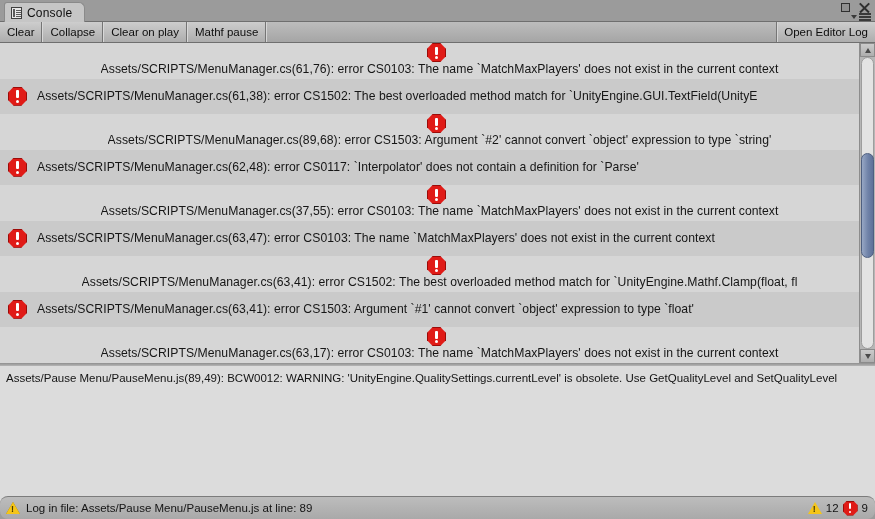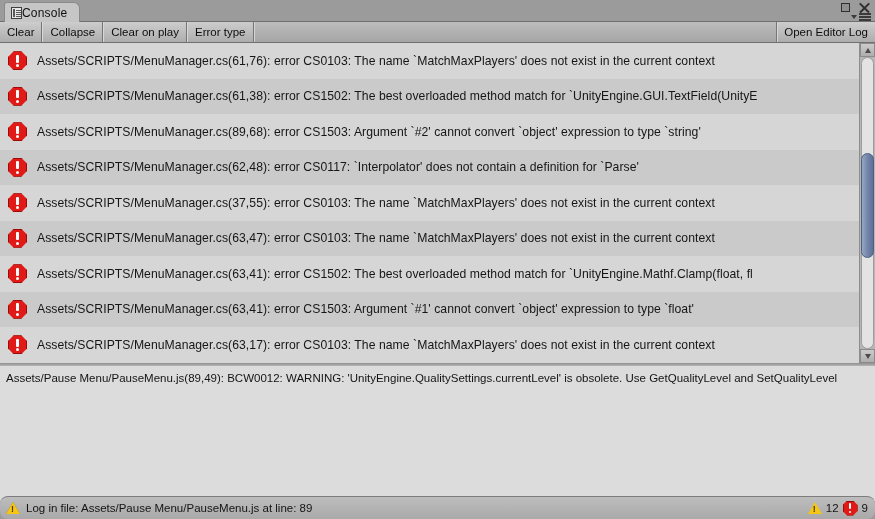--- a/index.html
+++ b/index.html
@@ -32,20 +32,21 @@
     box-sizing: border-box;
   }
   .tab {
     position: absolute;
     left: 4px;
     top: 2px;
     height: 20px;
     padding: 0 12px 0 6px;
     display: flex;
     align-items: center;
+    gap: 5px;
     background: #c6c6c6;
     border: 1px solid #8a8a8a;
     border-bottom: none;
     border-radius: 3px 6px 0 0;
     box-sizing: border-box;
   }
   .tab-label {
     font-size: 12px;
     color: #101010;
     line-height: 12px;
@@ -178,21 +179,21 @@
     height: 35.5px;
     display: flex;
     align-items: center;
     padding-left: 8px;
     box-sizing: border-box;
     overflow: hidden;
     white-space: nowrap;
     cursor: default;
   }
   .row.alt  { background: #cacaca; }
-  .row.norm { background: #d6d6d6; }
+  .row.norm { background: #d6d6d6; flex-direction: column; }
 
   .err-icon {
     flex: 0 0 auto;
     position: relative;
     width: 19px;
     height: 19px;
     margin-right: 10px;
   }
   .err-icon .oct {
     position: absolute;
@@ -411,21 +412,21 @@
     <div class="opts">
       <span class="opts-caret"></span>
       <span class="opts-lines"></span>
     </div>
   </div>
 
   <div class="toolbar">
     <div class="tb-btn">Clear</div>
     <div class="tb-btn">Collapse</div>
     <div class="tb-btn">Clear on play</div>
-    <div class="tb-btn">Error type</div>
+    <div class="tb-btn">Mathf pause</div>
     <div class="tb-spacer"></div>
     <div class="tb-btn right">Open Editor Log</div>
   </div>
 
   <div class="loglist" id="loglist">
       <div class="row norm">
         <span class="err-icon">
           <span class="oct"></span>
           <span class="bang"></span>
           <span class="dot"></span>

